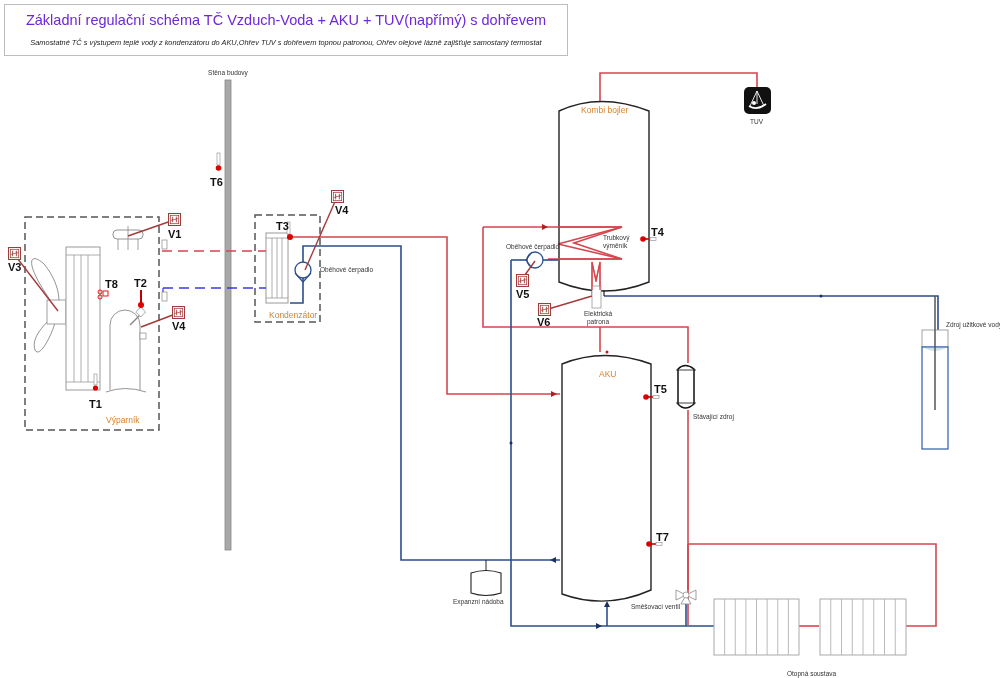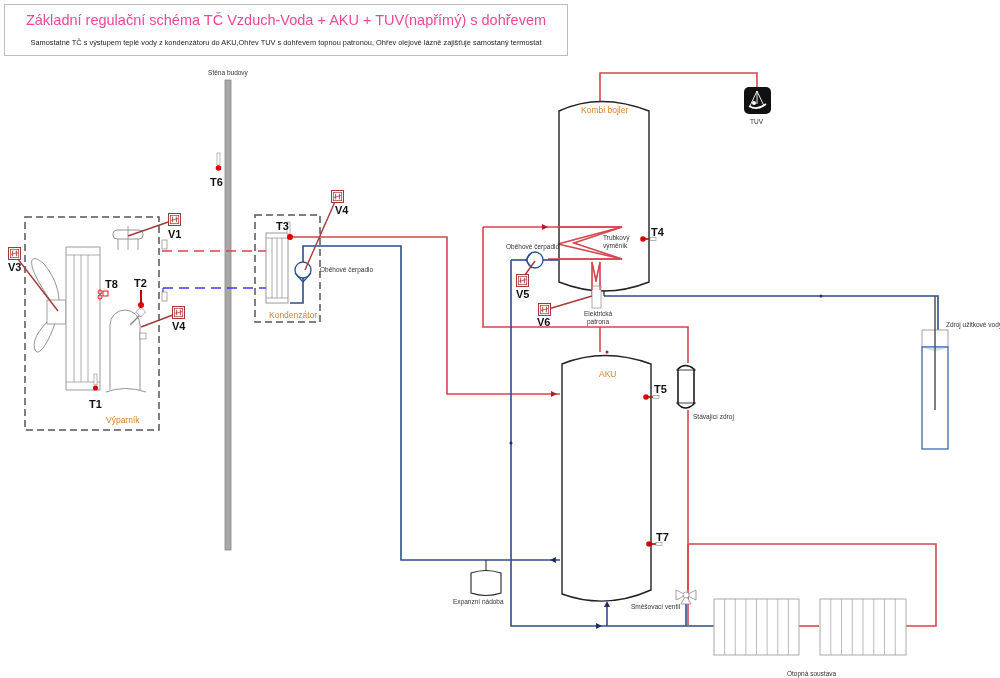--- a/index.html
+++ b/index.html
@@ -1,20 +1,20 @@
 <!DOCTYPE html>
 <html><head>
 <meta charset="utf-8">
 <style>
   html, body { margin: 0; padding: 0; background: #ffffff; }
   body { width: 1000px; height: 678px; position: relative; overflow: hidden; font-family: "Liberation Sans", sans-serif; }
   #diagram { position: absolute; left: 0; top: 0; }
   .title-box { position: absolute; left: 4px; top: 4px; width: 562px; height: 50px; border: 1px solid #bdbdbd; background: #fff; }
-  .title-main { position: absolute; left: 0; right: 0; top: 7px; text-align: center; font-size: 14.5px; color: #ec4899; }
-  .title-sub { position: absolute; left: 0; right: 0; top: 33px; text-align: center; font-size: 7.4px; color: #222; white-space: nowrap; }
+  .title-main { position: absolute; left: 0; right: 0; top: 7px; text-align: center; font-size: 14.5px; color: #6d28d9; }
+  .title-sub { position: absolute; left: 0; right: 0; top: 33px; text-align: center; font-size: 7.4px; color: #222; white-space: nowrap; font-style: italic; }
   svg text { font-family: "Liberation Sans", sans-serif; }
   .lbl { font-size: 6.5px; fill: #333; }
   .orange { font-size: 8.5px; fill: #d9822b; }
   .tag { font-size: 11px; font-weight: bold; fill: #111; }
   .red { stroke: #d4474f; fill: none; stroke-width: 1.6; }
   .blue { stroke: #2c4f8c; fill: none; stroke-width: 1.6; }
   .blk { stroke: #222; fill: none; stroke-width: 1.4; }
   .gray { stroke: #9a9a9a; fill: #fff; stroke-width: 1; }
   .dash { stroke: #555; fill: none; stroke-width: 1.5; stroke-dasharray: 7 4; }
   .sig { stroke: #a33a3a; stroke-width: 1.4; fill: none; }

